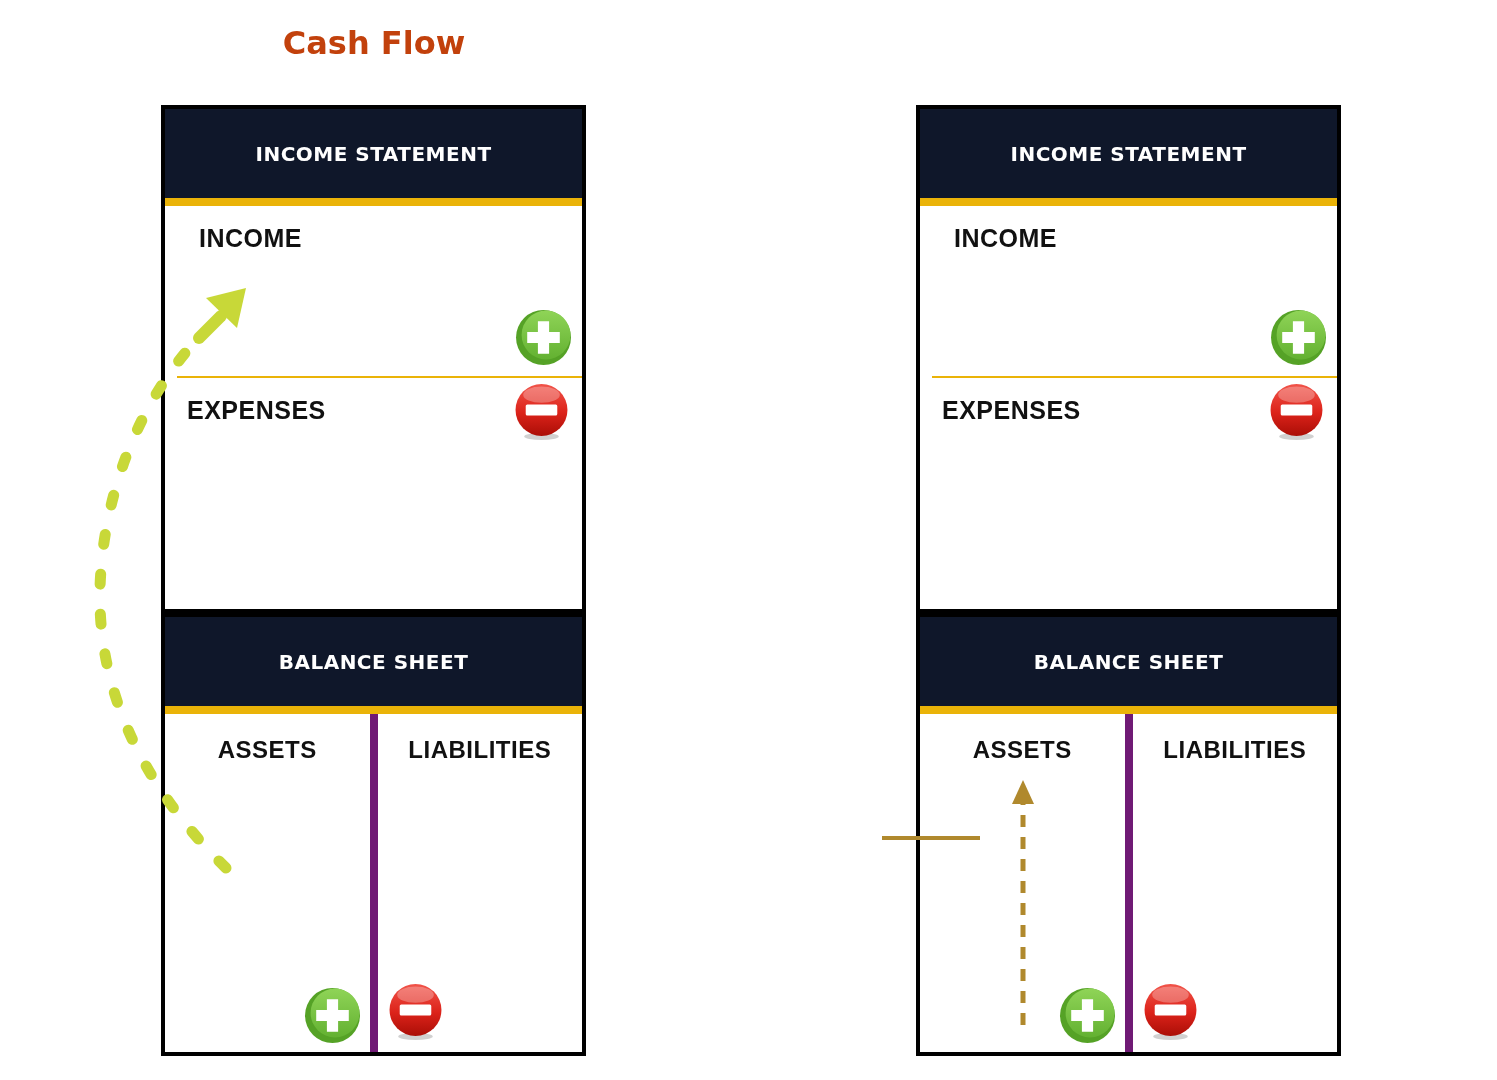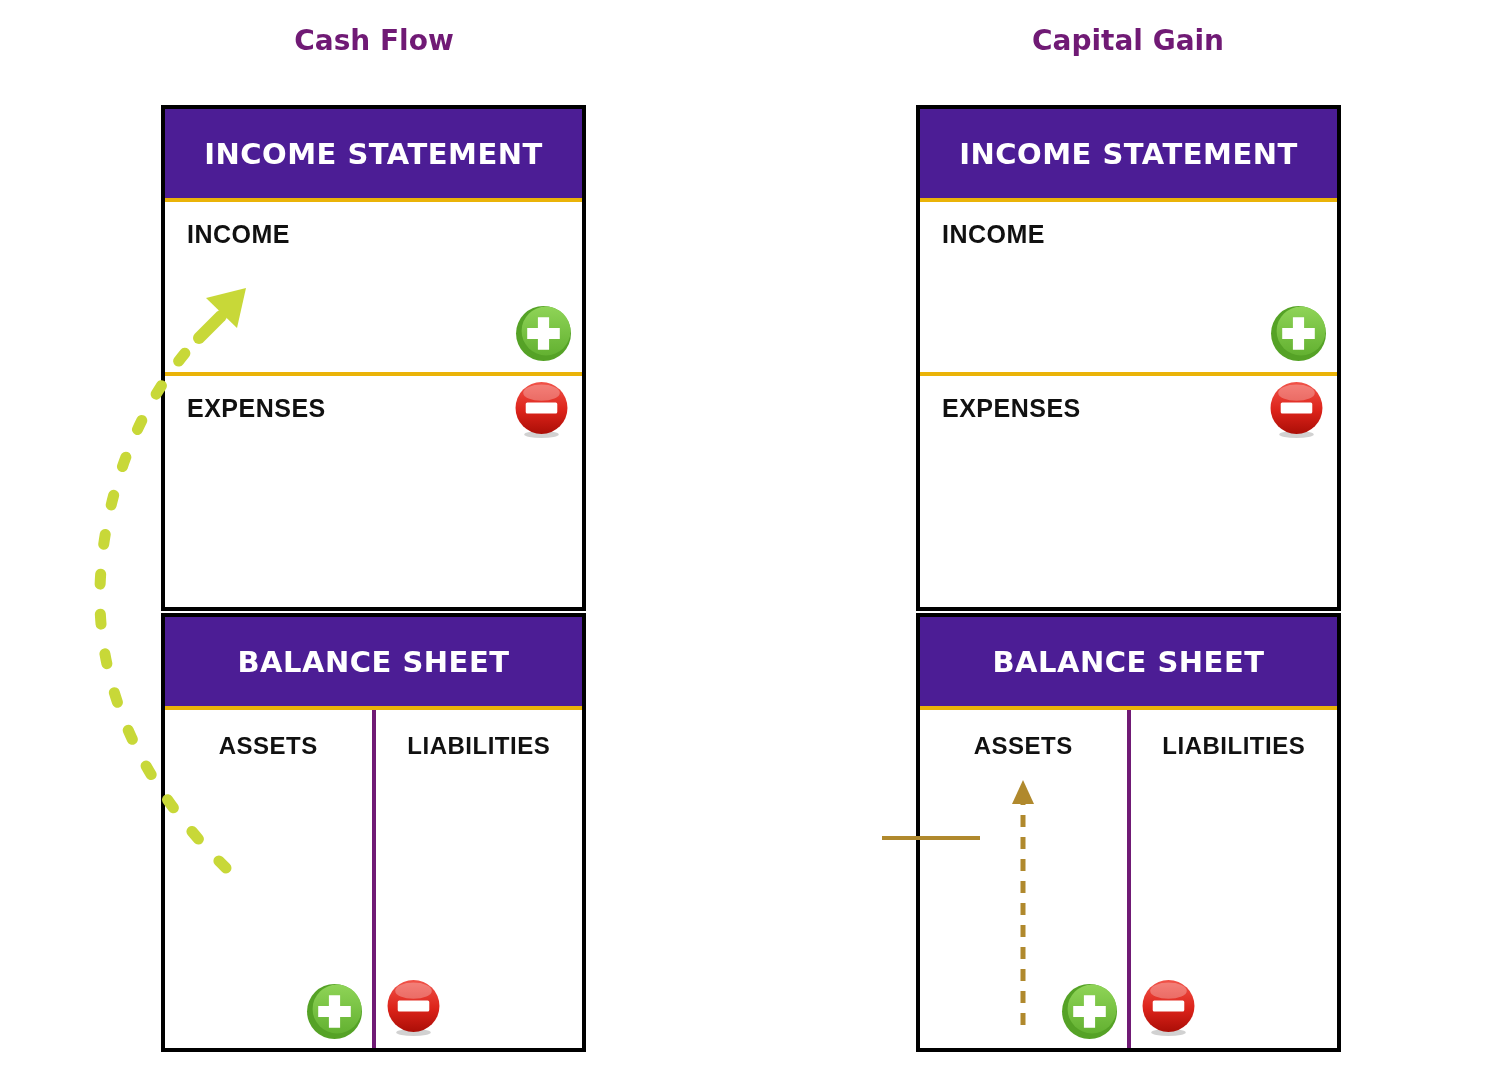--- a/index.html
+++ b/index.html
@@ -6,64 +6,64 @@
   .canvas{
     position:relative;
     width:1497px;height:1080px;
     background:#ffffff;
     font-family:"DejaVu Sans", sans-serif;
     overflow:hidden;
   }
   .panel-title{
     position:absolute;top:24px;
     font-family:"DejaVu Sans", sans-serif;
-    font-weight:bold;font-size:28px;color:#701a75;
+    font-weight:bold;font-size:32px;color:#c2410c;
     text-align:center;width:430px;letter-spacing:0px;
   }
   .panel-title.left{left:159px;}
   .panel-title.right{left:913px;}
 
   .fin-box{
     position:absolute;
     width:417px;
     border:4px solid #000000;
     background:#ffffff;
     box-sizing:content-box;
   }
   .box-header{
     height:89px;
-    background:#4c1d95;
-    border-bottom:4px solid #eab308;
+    background:#0f172a;
+    border-bottom:8px solid #eab308;
     display:flex;align-items:center;justify-content:center;
-    color:#ffffff;font-size:29px;font-weight:bold;
+    color:#ffffff;font-size:20px;font-weight:bold;
     letter-spacing:0.5px;
   }
   
   .is-left {left:161px;top:105px;}
   .is-right{left:916px;top:105px;}
   .income-section{
-    position:relative;height:170px;border-bottom:4px solid #eab308;
+    position:relative;height:170px;border-bottom:2px solid #eab308;margin-left:12px;
   }
   .expenses-section{
     position:relative;height:231px;
   }
   .section-label{
     position:absolute;left:22px;top:18px;
     font-family:"Liberation Sans", sans-serif;
     font-weight:bold;font-size:25px;color:#111111;letter-spacing:0.5px;
   }
   .income-section .icon-wrap{position:absolute;right:10px;bottom:10px;}
   .expenses-section .icon-wrap{position:absolute;right:12px;top:5px;}
 
   
   .bs-left {left:161px;top:613px;}
   .bs-right{left:916px;top:613px;}
   .bs-body{display:flex;height:338px;}
   .bs-col{position:relative;flex:1 1 0;}
-  .bs-col.liabilities{border-left:4px solid #701a75;}
+  .bs-col.liabilities{border-left:8px solid #701a75;}
   .bs-col-label{
     display:block;text-align:center;padding-top:22px;
     font-family:"Liberation Sans", sans-serif;
     font-weight:bold;font-size:24px;color:#111111;letter-spacing:0.5px;
   }
   .bs-col.assets .icon-wrap{position:absolute;right:9px;bottom:8px;}
   .bs-col.liabilities .icon-wrap{position:absolute;left:9px;bottom:12px;}
 
   .icon-wrap{width:57px;height:57px;}
   .icon-wrap svg{display:block;width:100%;height:100%;}
@@ -79,21 +79,20 @@
     position:absolute;left:0;top:0;width:1497px;height:1080px;
     pointer-events:none;z-index:50;
   }
 </style>
 </head>
 <body>
 
 <div class="canvas">
 
   <div class="panel-title left">Cash Flow</div>
-  <div class="panel-title right">Capital Gain</div>
 
   <div class="fin-box is-left">
     <div class="box-header">INCOME STATEMENT</div>
     <div class="income-section">
       <span class="section-label">INCOME</span>
       <span class="icon-wrap">
         <svg viewBox="0 0 56 56">
             <circle cx="28" cy="28" r="27" fill="#55a226"></circle>
             <circle cx="30.5" cy="25.5" r="24" fill="url(#gradGreen)"></circle>
             <path d="M22.5 12h11v10.5H44v11H33.5V44h-11V33.5H12v-11h10.5z" fill="#ffffff"></path>

